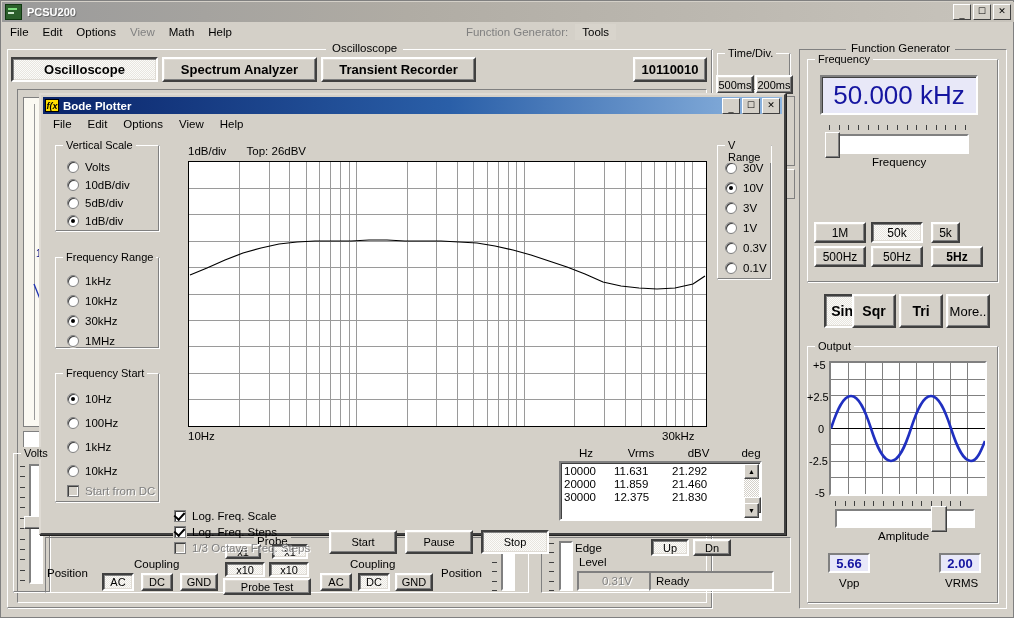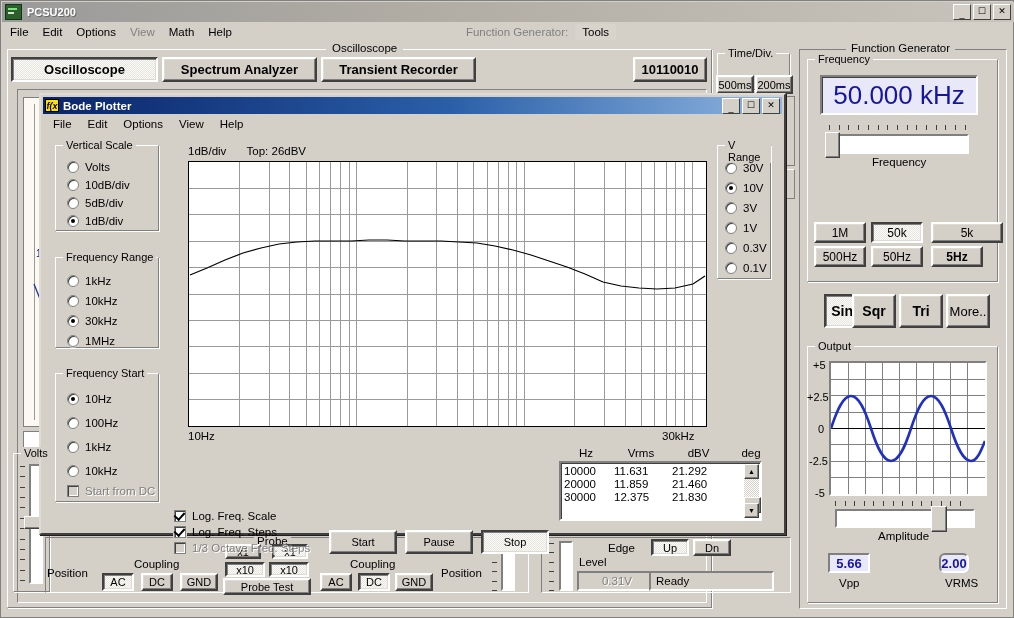--- a/index.html
+++ b/index.html
@@ -291,21 +291,21 @@
               border:1px solid #808080;border-right-color:#fff;border-bottom-color:#fff;"></div>
   <div class="vert-ticks" style="left:548px;top:542px;height:48px;">
     <i></i>
       <i></i>
       <i></i>
       <i></i>
       <i></i>
       <i></i>
   </div>
   <div class="slider-track" style="position:absolute;left:558px;top:540px;width:14px;height:50px;background:#fff;"></div>
-  <div style="position:absolute;left:607px;top:541px;font-size:11.5px;">Edge</div>
+  <div style="position:absolute;left:574px;top:541px;font-size:11.5px;">Edge</div>
   <div class="btn pressed thin" style="position:absolute;left:650px;top:538px;width:38px;height:17px;">
     <span>Up</span>
     </div>
   <div class="btn thin" style="position:absolute;left:692px;top:538px;width:38px;height:17px;">
     <span>Dn</span>
     </div>
   <div style="position:absolute;left:578px;top:555px;font-size:11.5px;">Level</div>
   <div class="statusfield grey" style="position:absolute;left:576px;top:570px;width:80px;height:20px;">0.31V</div>
   <div class="statusfield" style="position:absolute;left:648px;top:570px;width:125px;height:20px;">Ready</div>
 
@@ -602,21 +602,21 @@
   <div class="slider-track" style="position:absolute;left:828px;top:133px;width:140px;height:20px;background:#fff;"></div>
   <div class="slider-thumb" style="left:824px;top:131px;width:13px;height:24px;"></div>
   <div style="position:absolute;left:871px;top:155px;font-size:11.5px;">Frequency</div>
 
   <div class="btn thin" style="position:absolute;left:813px;top:221px;width:52px;height:21px;font-size:12px;">
     <span>1M</span>
     </div>
   <div class="btn pressed thin" style="position:absolute;left:870px;top:221px;width:52px;height:21px;font-size:12px;">
     <span>50k</span>
     </div>
-  <div class="btn thin" style="position:absolute;left:930px;top:221px;width:72px;height:21px;font-size:12px;">
+  <div class="btn thin" style="position:absolute;left:930px;top:221px;width:29px;height:21px;font-size:12px;">
     <span>5k</span>
     </div>
   <div class="btn thin" style="position:absolute;left:813px;top:245px;width:52px;height:21px;font-size:12px;">
     <span>500Hz</span>
     </div>
   <div class="btn thin" style="position:absolute;left:870px;top:245px;width:52px;height:21px;font-size:12px;">
     <span>50Hz</span>
     </div>
   <div class="btn thin" style="position:absolute;left:930px;top:245px;width:52px;height:21px;font-size:12px;font-weight:bold;">
     <span>5Hz</span>
@@ -686,16 +686,16 @@
       <i></i>
       <i></i>
       <i></i>
   </div>
   <div class="slider-track" style="position:absolute;left:834px;top:508px;width:140px;height:19px;background:#fff;"></div>
   <div class="slider-thumb" style="left:930px;top:505px;width:14px;height:24px;"></div>
   <div style="position:absolute;left:877px;top:529px;font-size:11.5px;">Amplitude</div>
 
   <div class="readout" style="position:absolute;left:827px;top:552px;width:42px;height:20px;">5.66</div>
   <div style="position:absolute;left:838px;top:576px;font-size:11.5px;">Vpp</div>
-  <div class="readout" style="position:absolute;left:938px;top:552px;width:30px;height:20px;border-radius:6px;">2.00</div>
+  <div class="readout" style="position:absolute;left:938px;top:552px;width:42px;height:20px;">2.00</div>
   <div style="position:absolute;left:944px;top:576px;font-size:11.5px;">VRMS</div>
 
 </div>
 
 </body></html>

